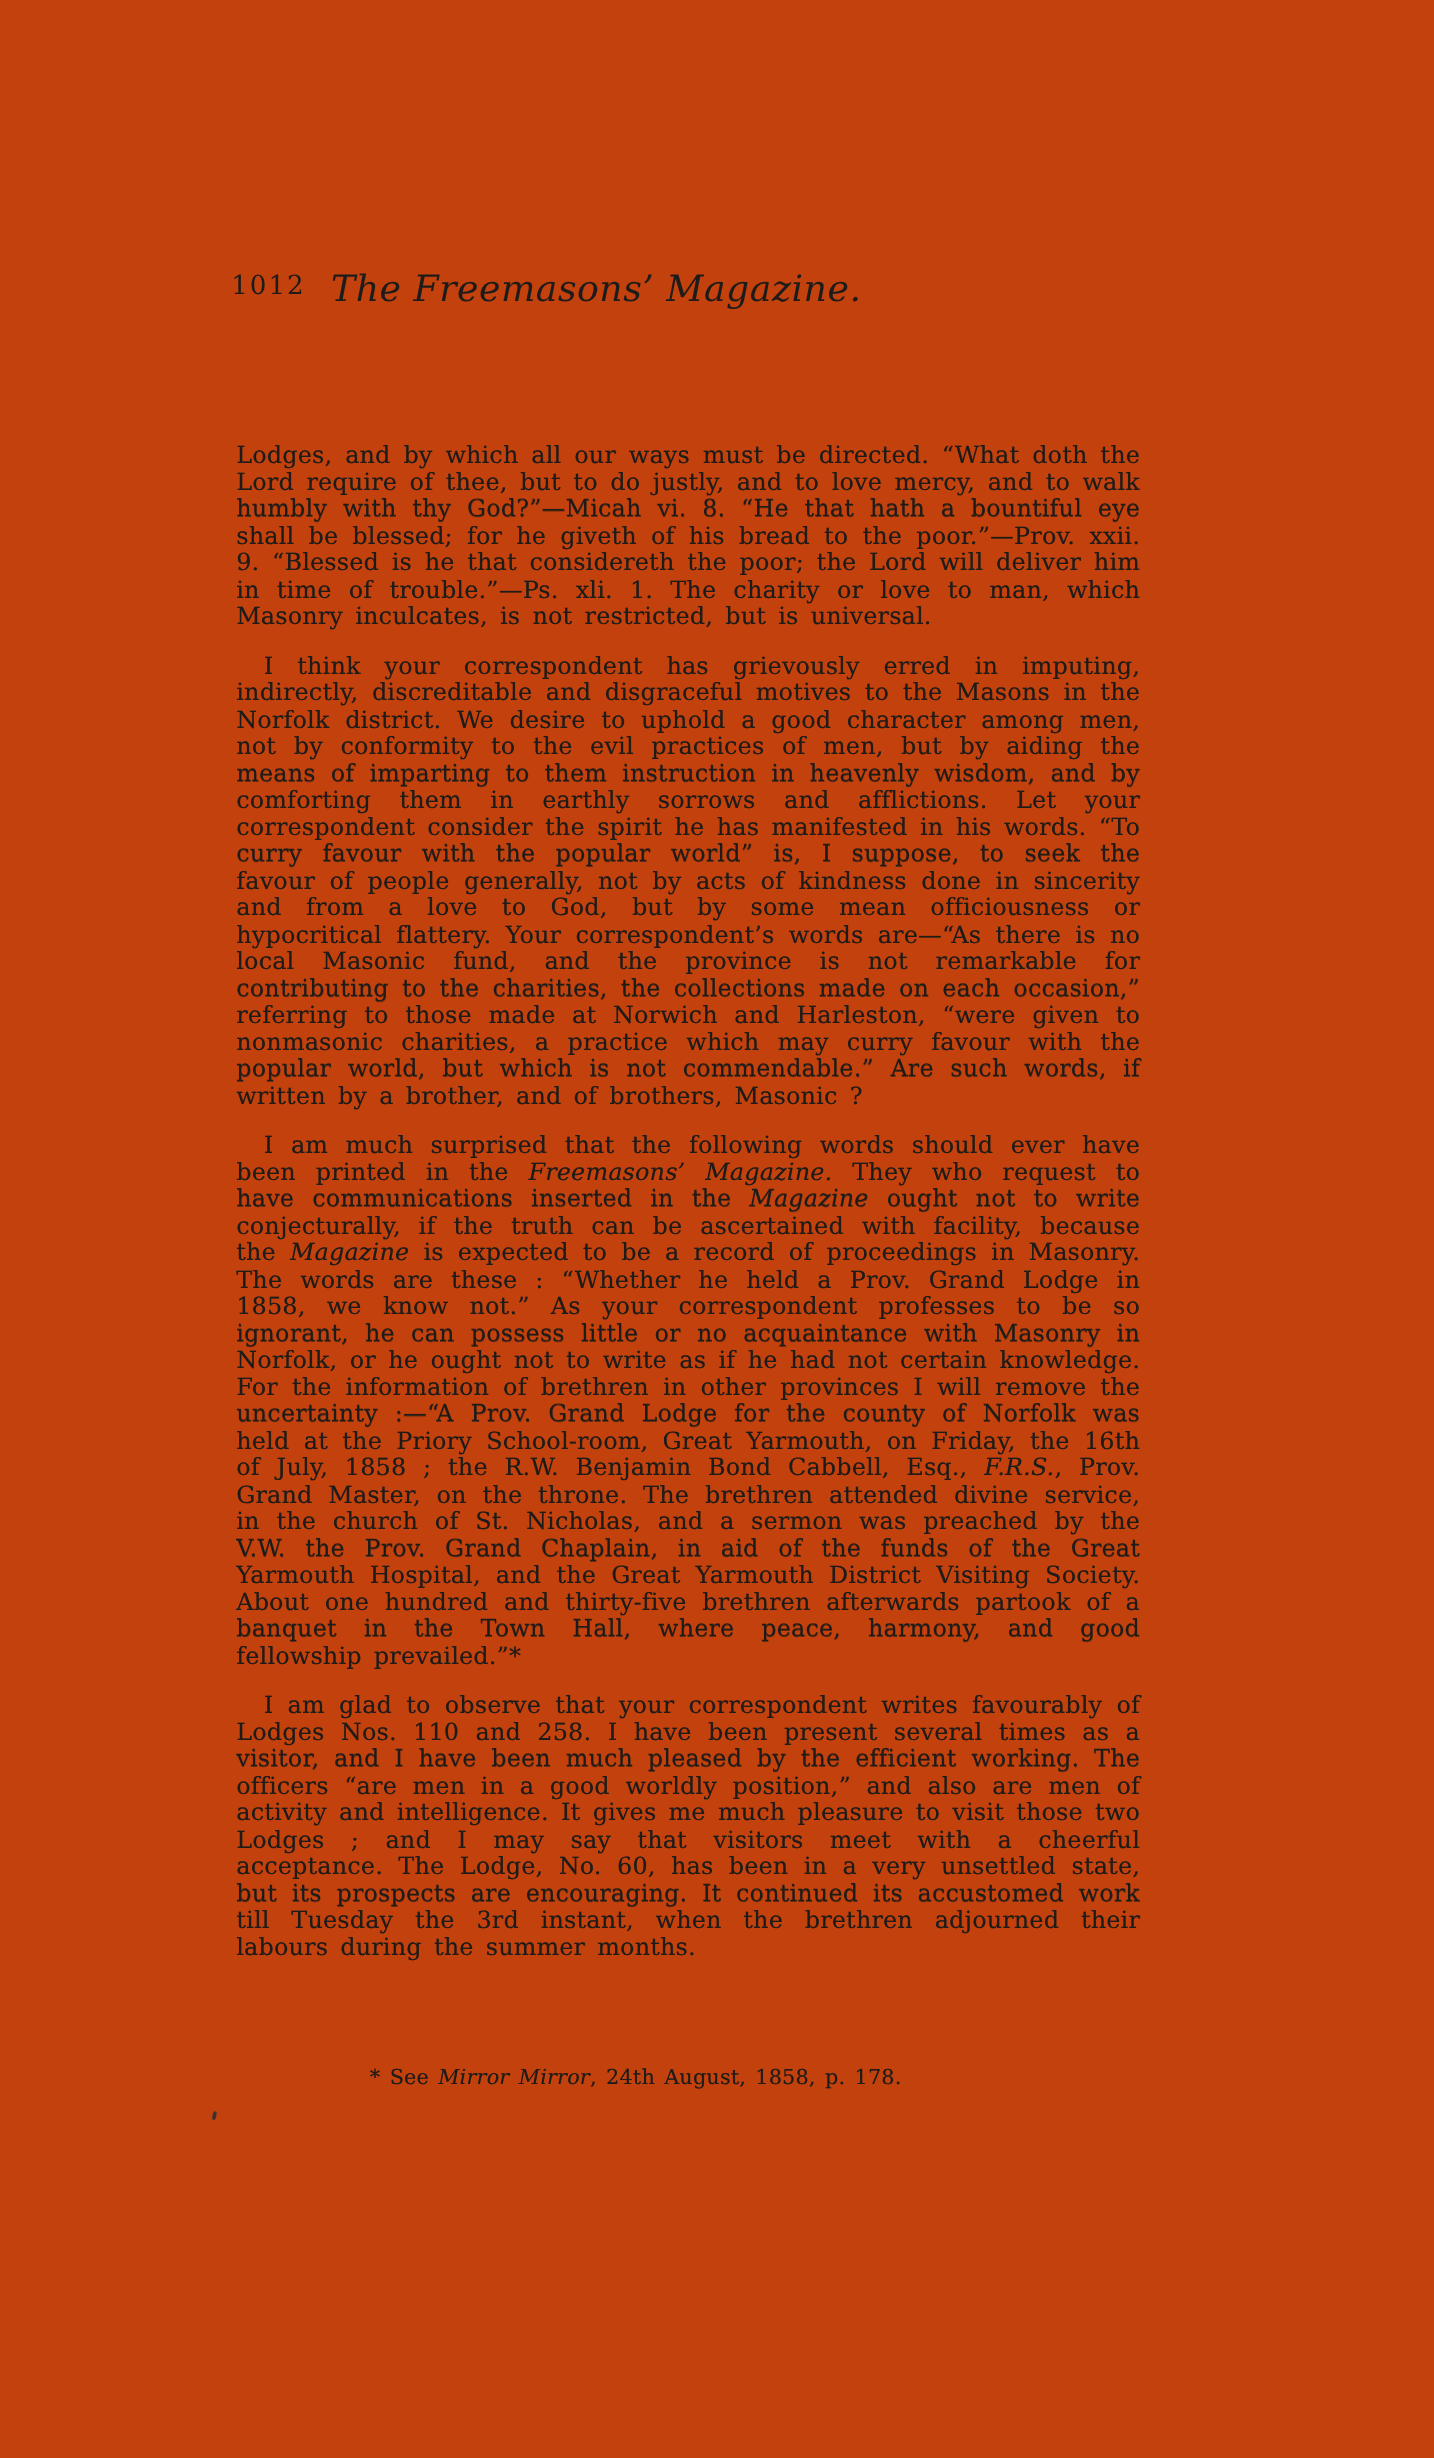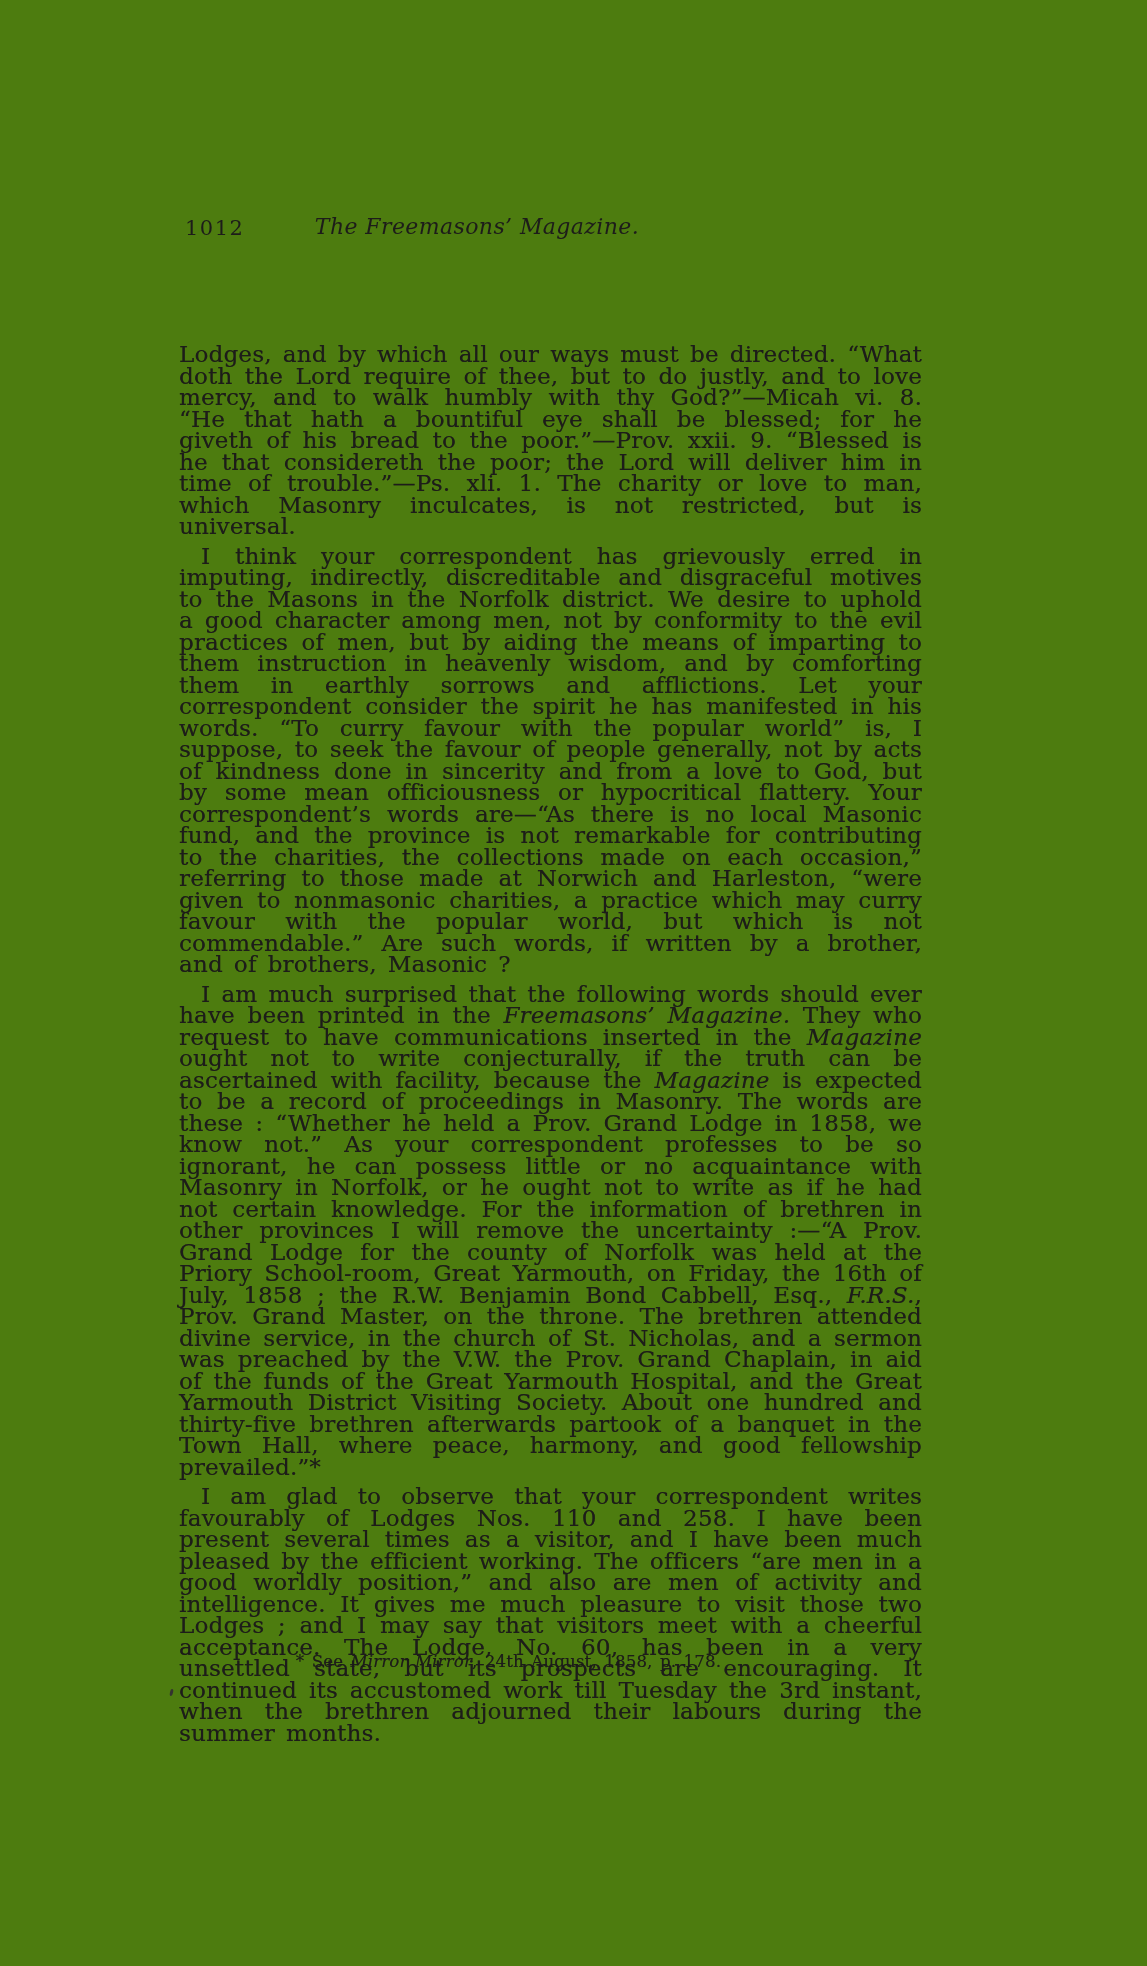--- a/index.html
+++ b/index.html
@@ -1,20 +1,20 @@
 <!DOCTYPE html>
 <html><head>
 <meta charset="utf-8">
 <style>
   html, body { margin: 0; padding: 0; background: #ffffff; }
   .page {
     position: relative;
     width: 1147px;
     height: 1966px;
-    background: #4d7c0f;
+    background: #c2410c;
     overflow: hidden;
     font-family: "DejaVu Serif", "Liberation Serif", serif;
     color: #1d1c1a;
   }
   .text-col {
     position: absolute;
     left: 171px;
     top: 216px;
     width: 759px;
     filter: blur(0.24px);
@@ -26,27 +26,27 @@
     top: 0;
     font-size: 21px;
     letter-spacing: 1.5px;
   }
   .journal-title {
     position: absolute;
     left: 306px;
     top: -2px;
     transform: translateX(-50%);
     font-style: italic;
-    font-size: 22px;
+    font-size: 29px;
     letter-spacing: 0.4px;
     white-space: nowrap;
   }
   .para {
-    margin: 8px;
-    font-size: 23px;
+    margin: 18px;
+    font-size: 19px;
     line-height: 21.5px;
     text-align: justify;
     word-spacing: 3.5px;
     letter-spacing: 0.2px;
     text-shadow: 0.2px 0.2px 0.3px rgba(25,25,22,0.55);
   }
   .para.indent { text-indent: 22px; }
   .footnote {
     position: absolute;
     left: 171px;

